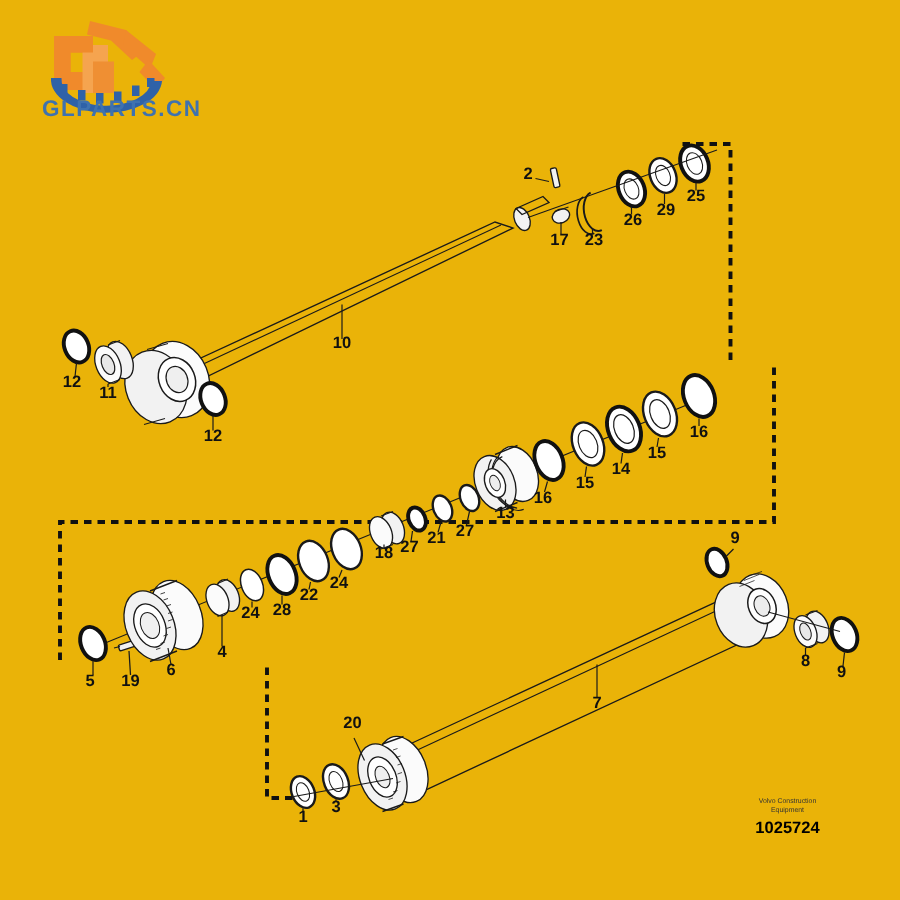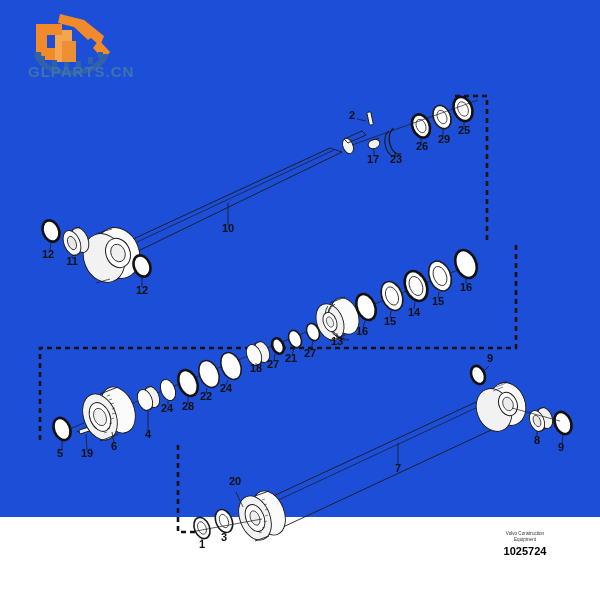--- a/index.html
+++ b/index.html
@@ -10,22 +10,22 @@
   body {
     width: 600px;
     height: 600px;
     font-family: "Liberation Sans", sans-serif;
     position: relative;
     overflow: hidden;
   }
   #stage {
     position: relative;
     width: 600px;
-    height: 517px;
-    background: #1d4ed8;
+    height: 600px;
+    background: #eab308;
   }
   #diagram {
     position: absolute;
     left: 0;
     top: 0;
   }
   .wm-text {
     font-family: "Liberation Sans", sans-serif;
     font-weight: bold;
     letter-spacing: 1px;

